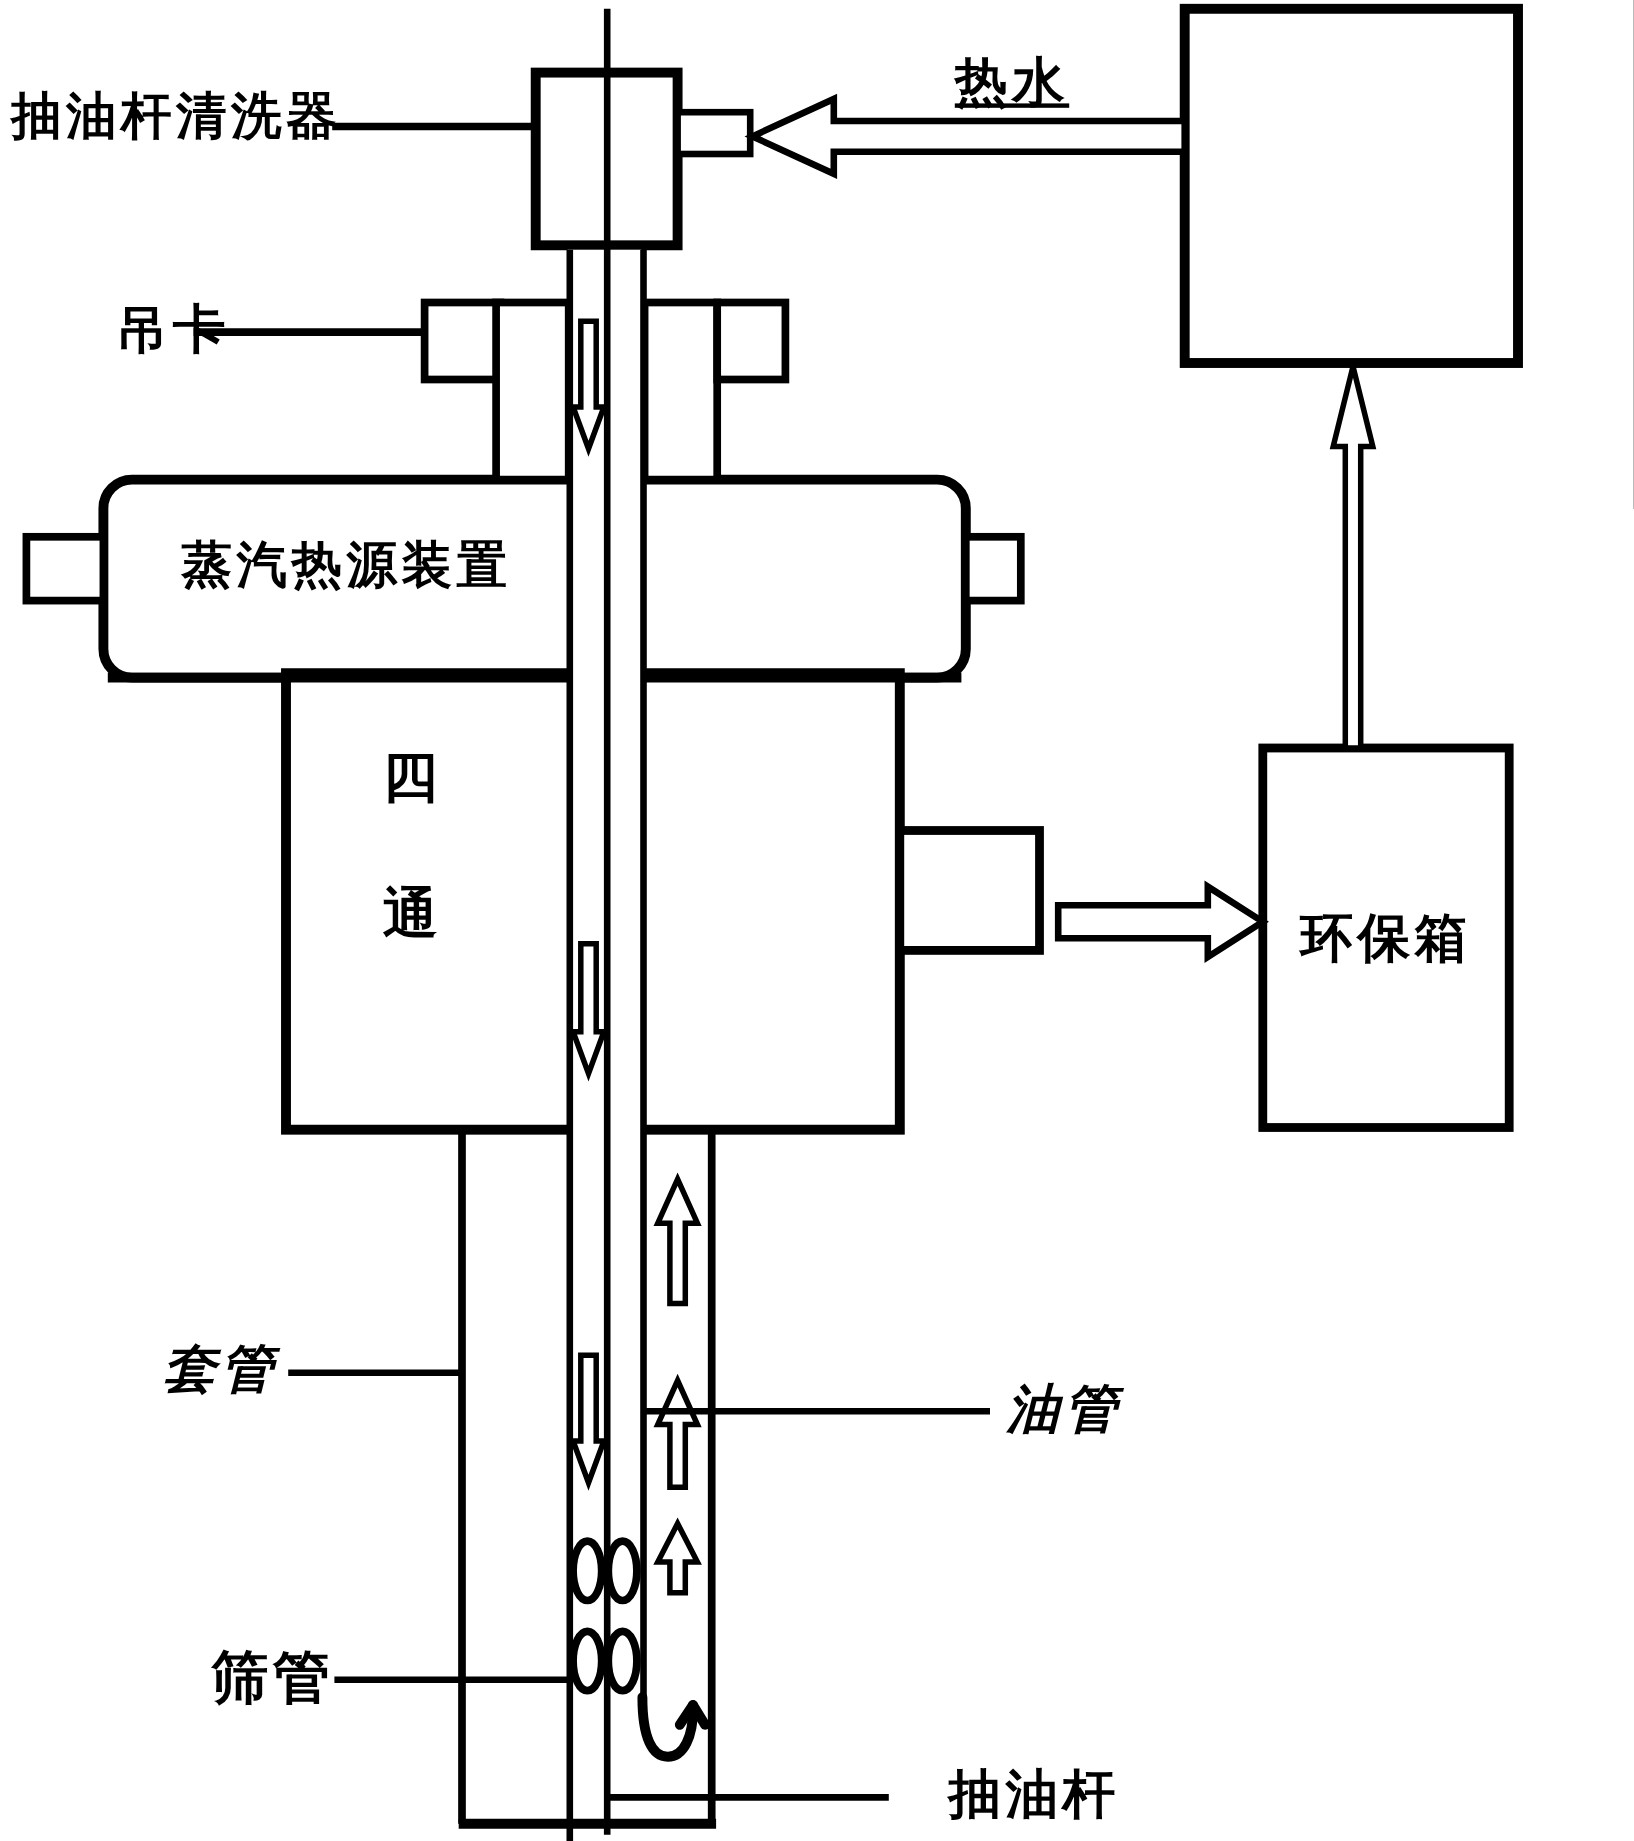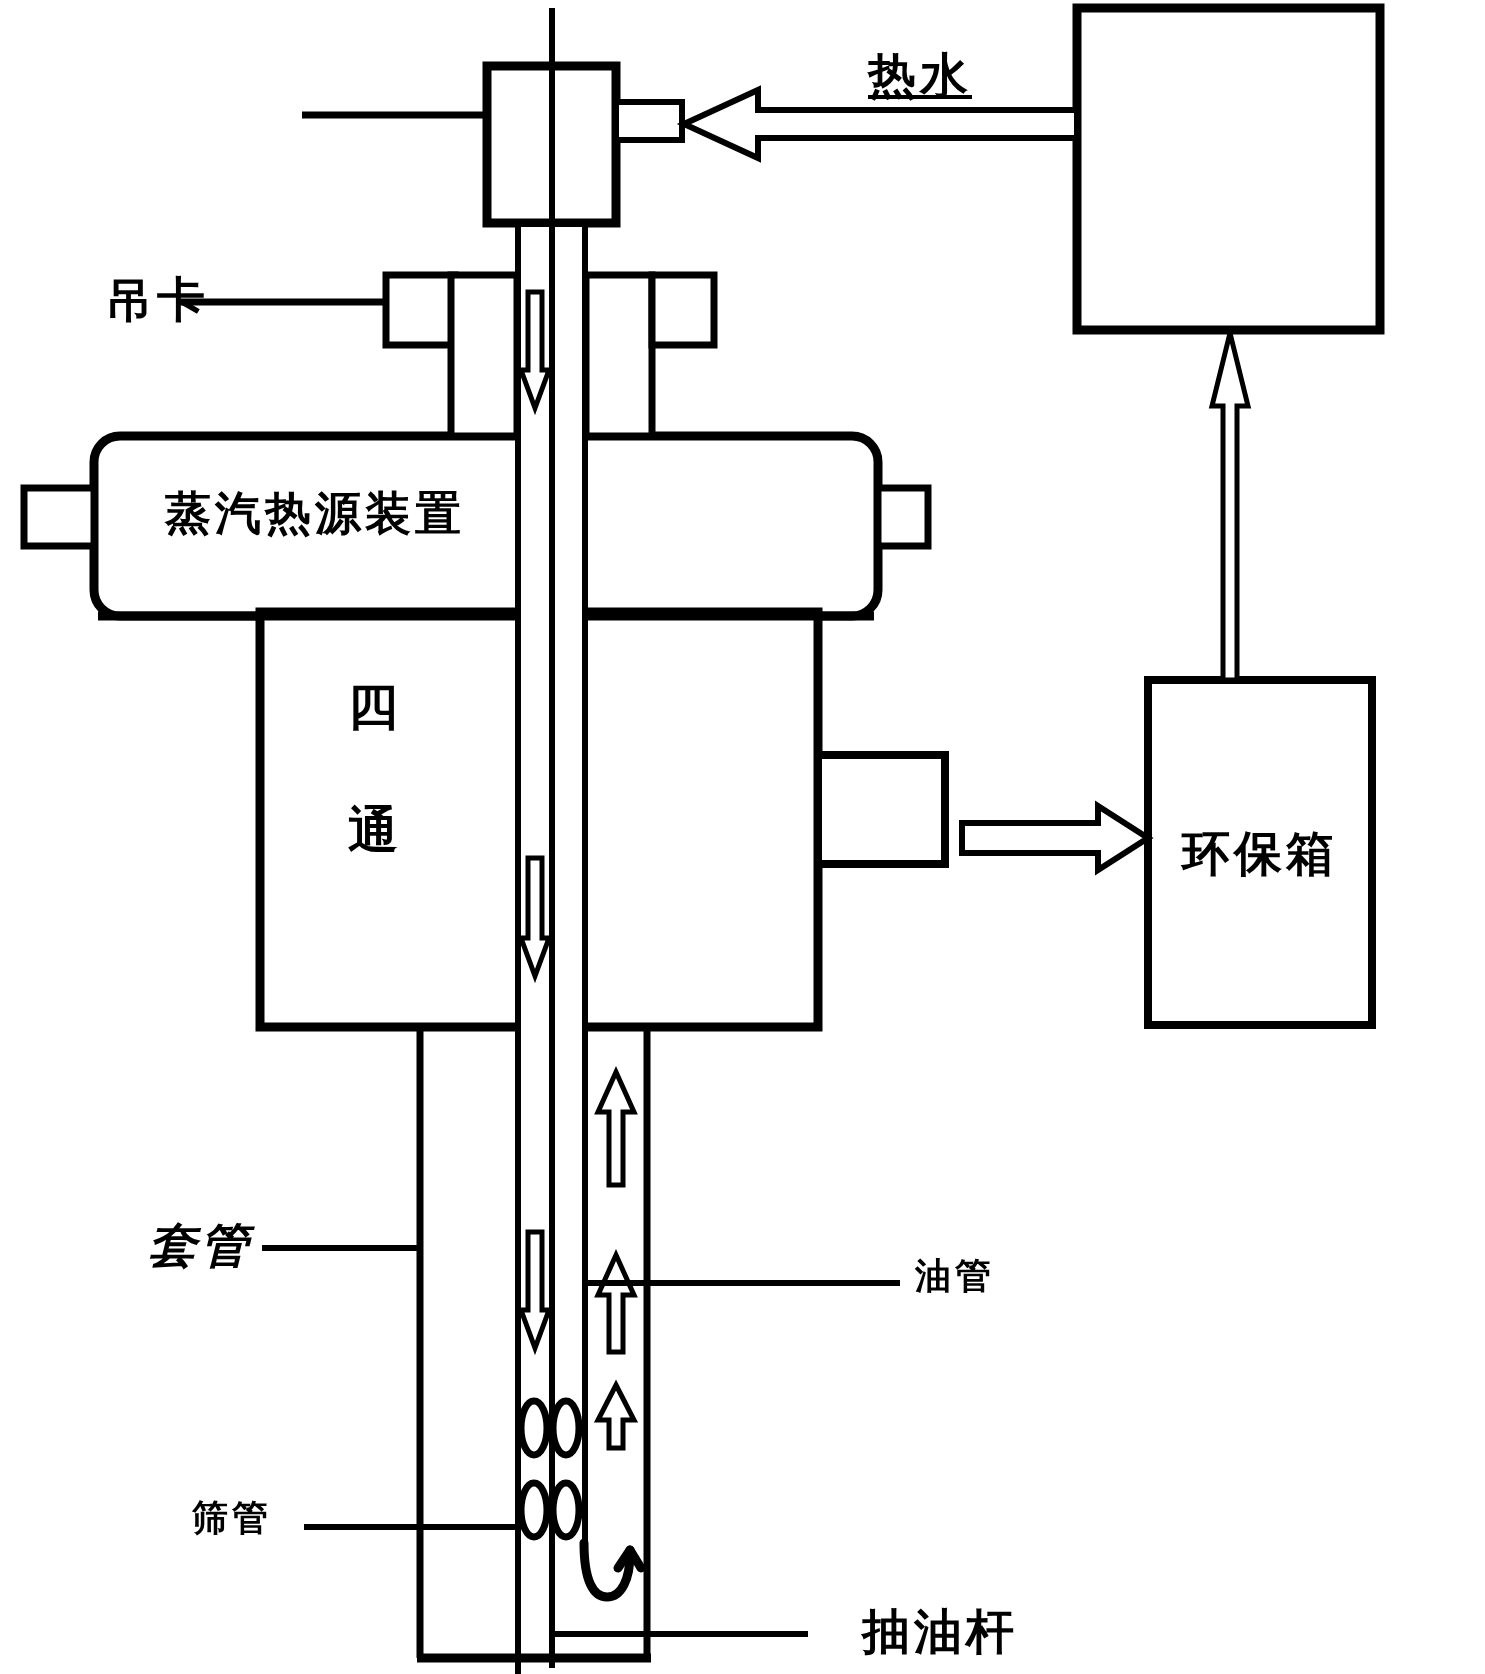--- a/index.html
+++ b/index.html
@@ -86,35 +86,36 @@
     </g>
 
     <line x1="302" y1="115" x2="486" y2="115" stroke="#000" stroke-width="7"></line>
     <line x1="176" y1="302" x2="383" y2="302" stroke="#000" stroke-width="7"></line>
     <line x1="262" y1="1248" x2="418" y2="1248" stroke="#000" stroke-width="6"></line>
     <line x1="304" y1="1527" x2="518" y2="1527" stroke="#000" stroke-width="6"></line>
     <line x1="586" y1="1283" x2="900" y2="1283" stroke="#000" stroke-width="6"></line>
     <line x1="552" y1="1634" x2="808" y2="1634" stroke="#000" stroke-width="6"></line>
   </svg>
 
+  <div class="lbl" style="left:10px;  top:82px;   font-size:46px;">抽油杆清洗器</div>
 
   <div class="lbl" style="left:868px; top:52px;   font-size:48px;text-decoration:underline;">热水</div>
 
 
   <div class="lbl" style="left:105px;  top:276px;  font-size:48px;">吊卡</div>
 
   <div class="lbl" style="left:165px; top:490px;  font-size:46px;">蒸汽热源装置</div>
 
   <div class="lbl" style="left:348px; top:682px;  font-size:50px;">四</div>
 
   <div class="lbl" style="left:348px; top:805px;  font-size:50px;">通</div>
 
   <div class="lbl" style="left:1148px;top:830px;  font-size:48px; width:224px; text-align:center;">环保箱</div>
 
   <div class="lbl" style="left:148px; top:1222px; font-size:48px;font-style:italic;">套管</div>
 
-  <div class="lbl" style="left:192px; top:1500px; font-size:36px;">筛管</div>
+  <div class="lbl" style="left:192px; top:1500px; font-size:52px;">筛管</div>
 
-  <div class="lbl" style="left:915px; top:1258px; font-size:36px;">油管</div>
+  <div class="lbl" style="left:915px; top:1258px; font-size:48px;font-style:italic;">油管</div>
 
   <div class="lbl" style="left:818px; top:1608px; font-size:48px;margin-left:44px;">抽油杆</div>
 
 </div>
 
 </body></html>

